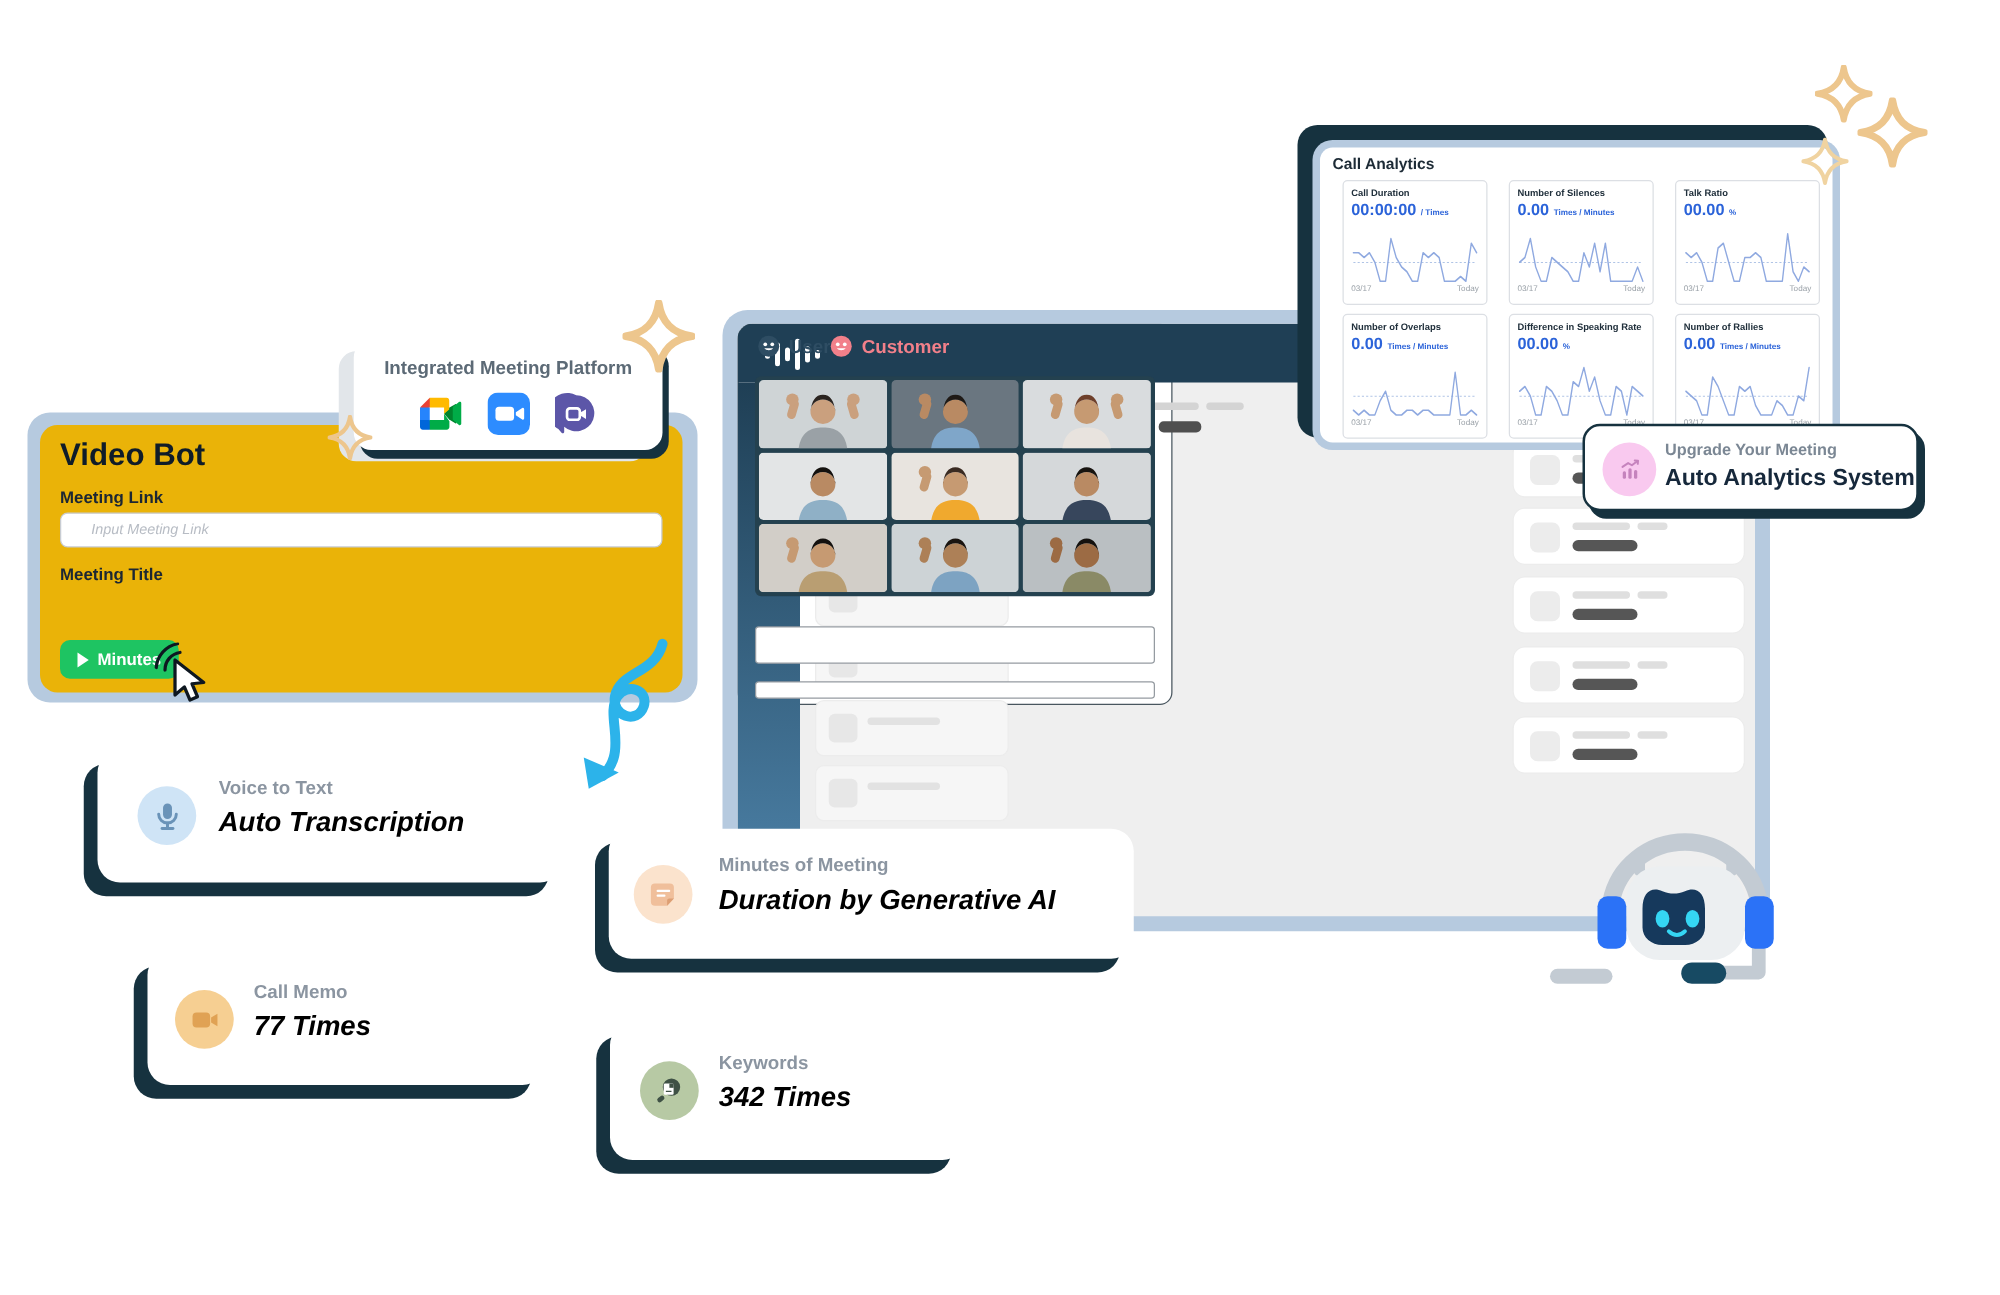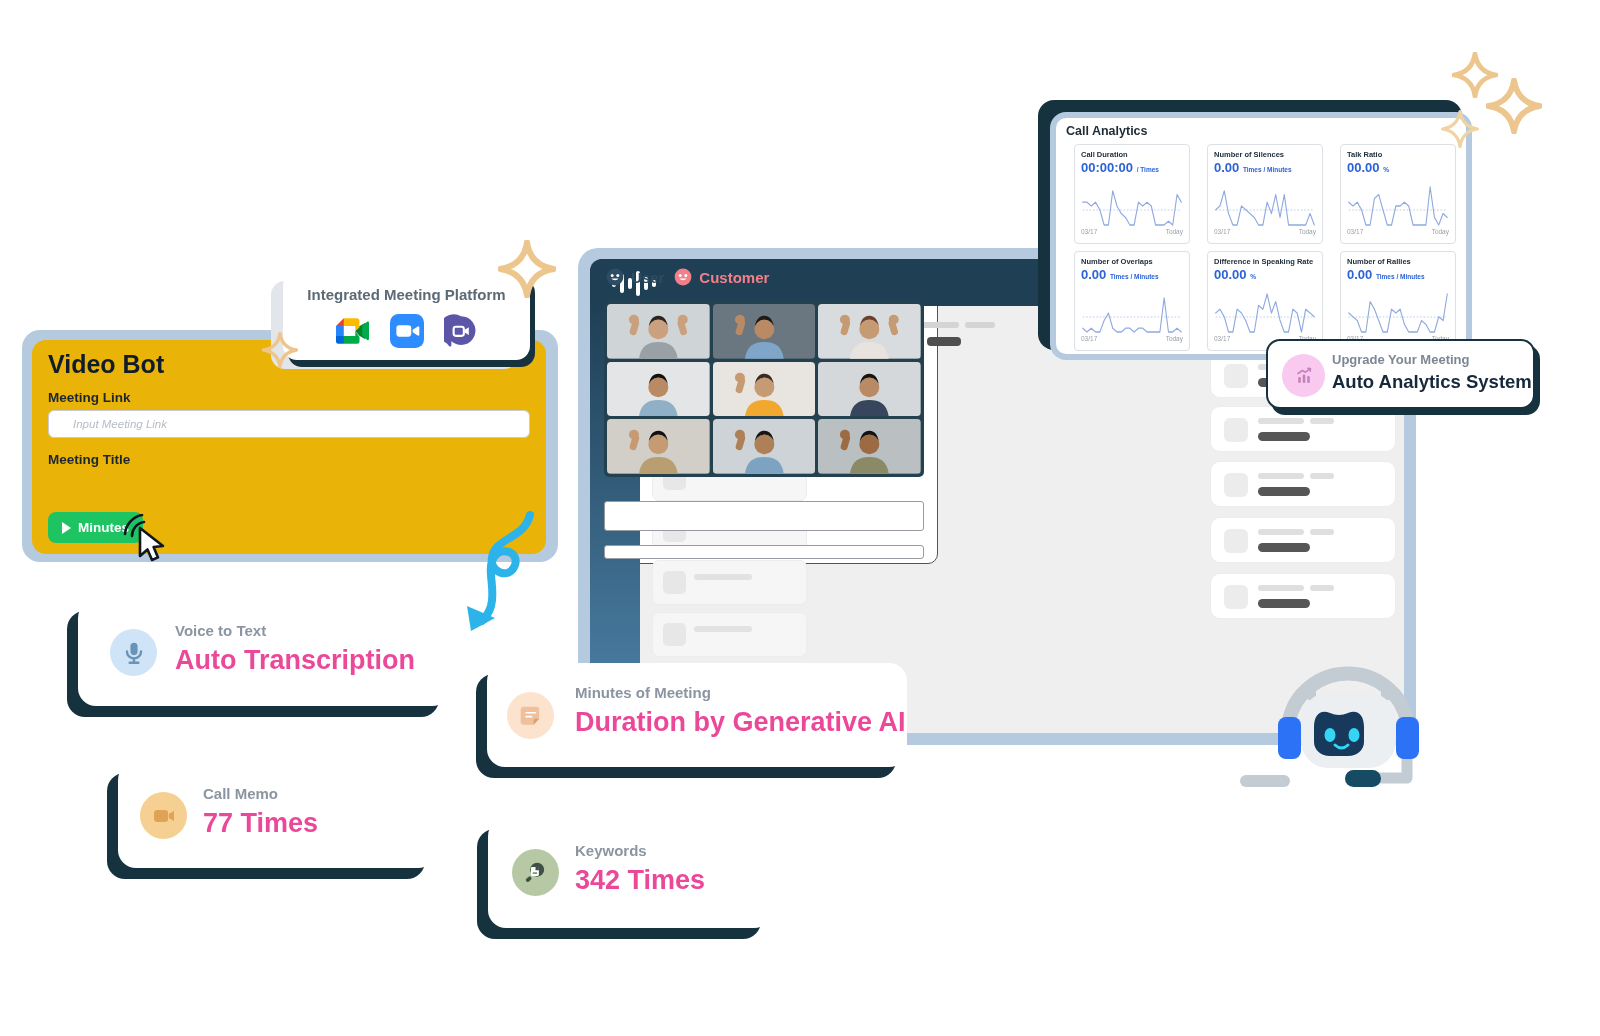--- a/index.html
+++ b/index.html
@@ -14,21 +14,21 @@
   .logo{left:22px;top:11px;display:flex;align-items:center;gap:4px;height:26px;}
   .logo i{display:block;width:4px;background:#fff;border-radius:2px;}
   .win-sidebar{left:0;top:47px;width:50px;height:427px;background:linear-gradient(#1f3f55,#4e84ab);}
   .llist-item{left:62px;width:155px;height:45px;background:#f6f6f6;border-radius:7px;border:1px solid #ececec;}
   .llist-item.active{background:#fff;border:1.5px solid #a7c6ef;}
   .llist-item .sq{position:absolute;left:10px;top:10px;width:23px;height:23px;background:#e7e7e7;border-radius:5px;}
   .llist-item .ln{position:absolute;left:41px;top:13px;width:58px;height:6px;background:#e2e2e2;border-radius:3px;}
   .avatar-sq{left:245px;top:57px;width:30px;height:30px;background:#c9cfdb;border-radius:7px;}
   .sk{position:absolute;border-radius:4px;}
   .meet-panel{left:232px;top:91px;width:348px;height:305px;background:#fff;border:1.5px solid #49565f;border-radius:10px;}
-  .tab-row{position:absolute;left:16px;top:9px;display:flex;align-items:center;gap:10px;}
+  .tab-row{position:absolute;left:16px;top:9px;display:flex;align-items:center;}
   .tab{display:flex;align-items:center;gap:7px;font-size:15px;font-weight:bold;cursor:pointer;}
   .vgrid{position:absolute;left:14px;top:42px;width:320px;height:176px;background:#24414f;border-radius:5px;display:grid;grid-template-columns:repeat(3,1fr);gap:3px;padding:3px;}
   .vtile{border-radius:4px;overflow:hidden;}
   .vtile svg{display:block;width:100%;height:100%;}
   .minput{position:absolute;left:14px;width:320px;background:#fff;border:1.5px solid #959ba1;border-radius:3px;}
   .trans-card{width:186px;height:46px;background:#fff;border-radius:10px;border:1px solid #ececec;}
   .trans-card .sq{position:absolute;left:13px;top:11px;width:24px;height:24px;background:#ececec;border-radius:6px;}
   .trans-card .l1{position:absolute;left:47px;top:11px;width:46px;height:6px;background:#dfdfdf;border-radius:3px;}
   .trans-card .l1b{position:absolute;left:99px;top:11px;width:24px;height:6px;background:#dfdfdf;border-radius:3px;}
   .trans-card .l2{position:absolute;left:47px;top:25px;width:52px;height:9px;background:#565656;border-radius:4.5px;}
@@ -64,21 +64,21 @@
   .ip-gray{left:271px;top:281px;width:247px;height:88px;background:#e2e6ea;border-radius:14px;}
   .ip-card{left:283px;top:272px;width:247px;height:88px;background:#fff;border-radius:14px;box-shadow:5px 7px 0 #16323f;}
   .ip-title{position:absolute;left:0;top:14px;width:100%;text-align:center;font-size:15px;font-weight:bold;color:#5c6a76;}
   .ip-icons{position:absolute;left:0;top:42px;width:100%;display:flex;justify-content:center;gap:20px;}
   .ip-icons svg{width:34px;height:34px;}
 
   
   .feat-backing{background:#16323f;border-radius:18px;}
   .feat-card{background:#fff;border-radius:18px;}
   .feat-sub{position:absolute;font-size:15px;font-weight:bold;color:#8b95a1;}
-  .feat-title{position:absolute;font-size:27px;font-weight:bold;color:#ec4899;white-space:nowrap;}
+  .feat-title{position:absolute;font-size:22px;font-weight:bold;color:#000000;white-space:nowrap;font-style:italic;}
 
   .sparkle{pointer-events:none;}
 </style>
 </head>
 <body>
 
 <div class="canvas">
 
   <div class="abs win-frame"></div>
   <div class="abs win">

